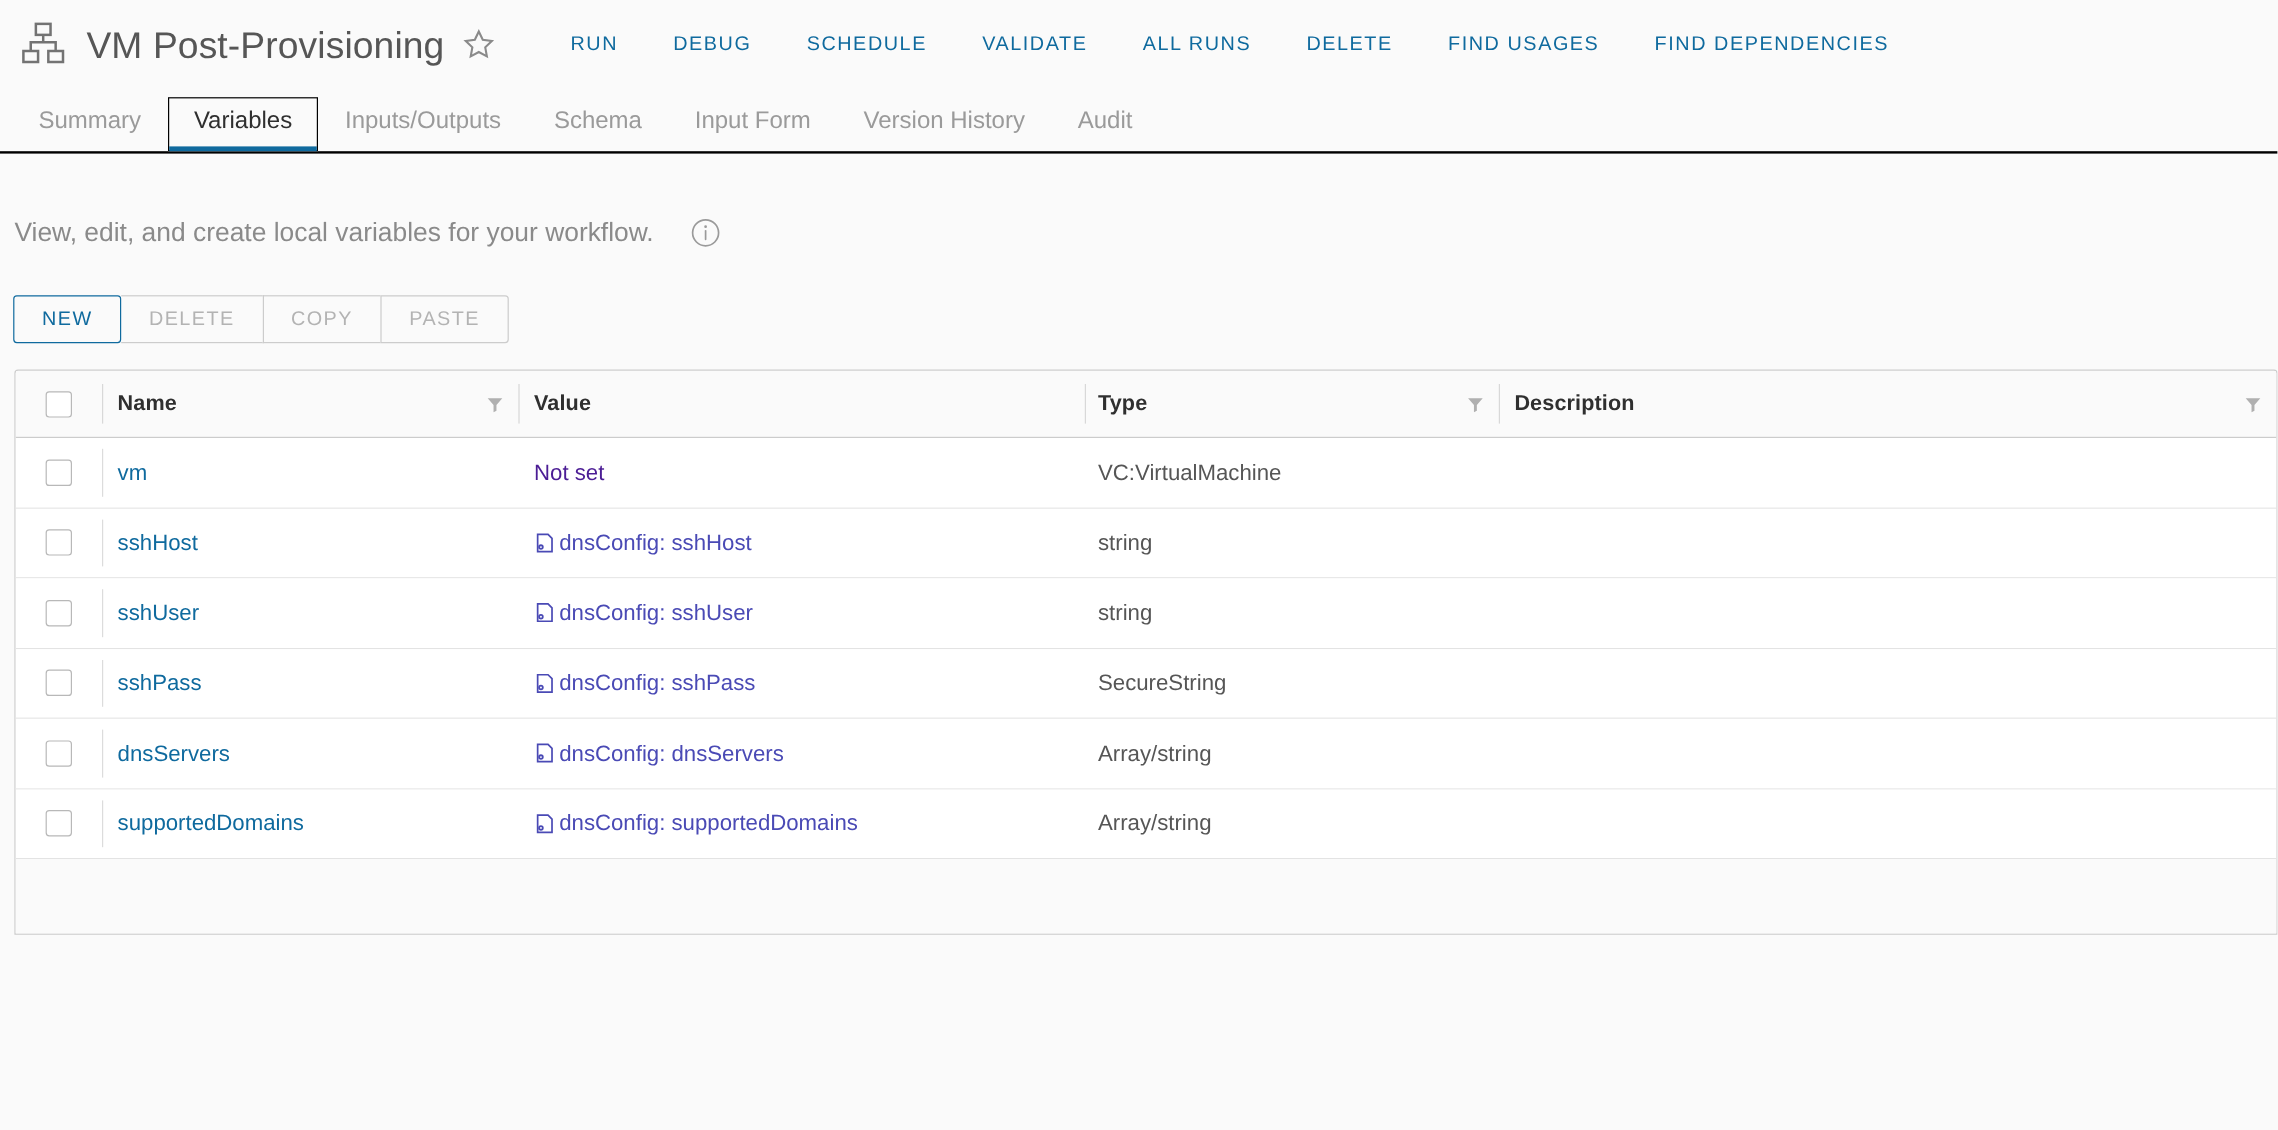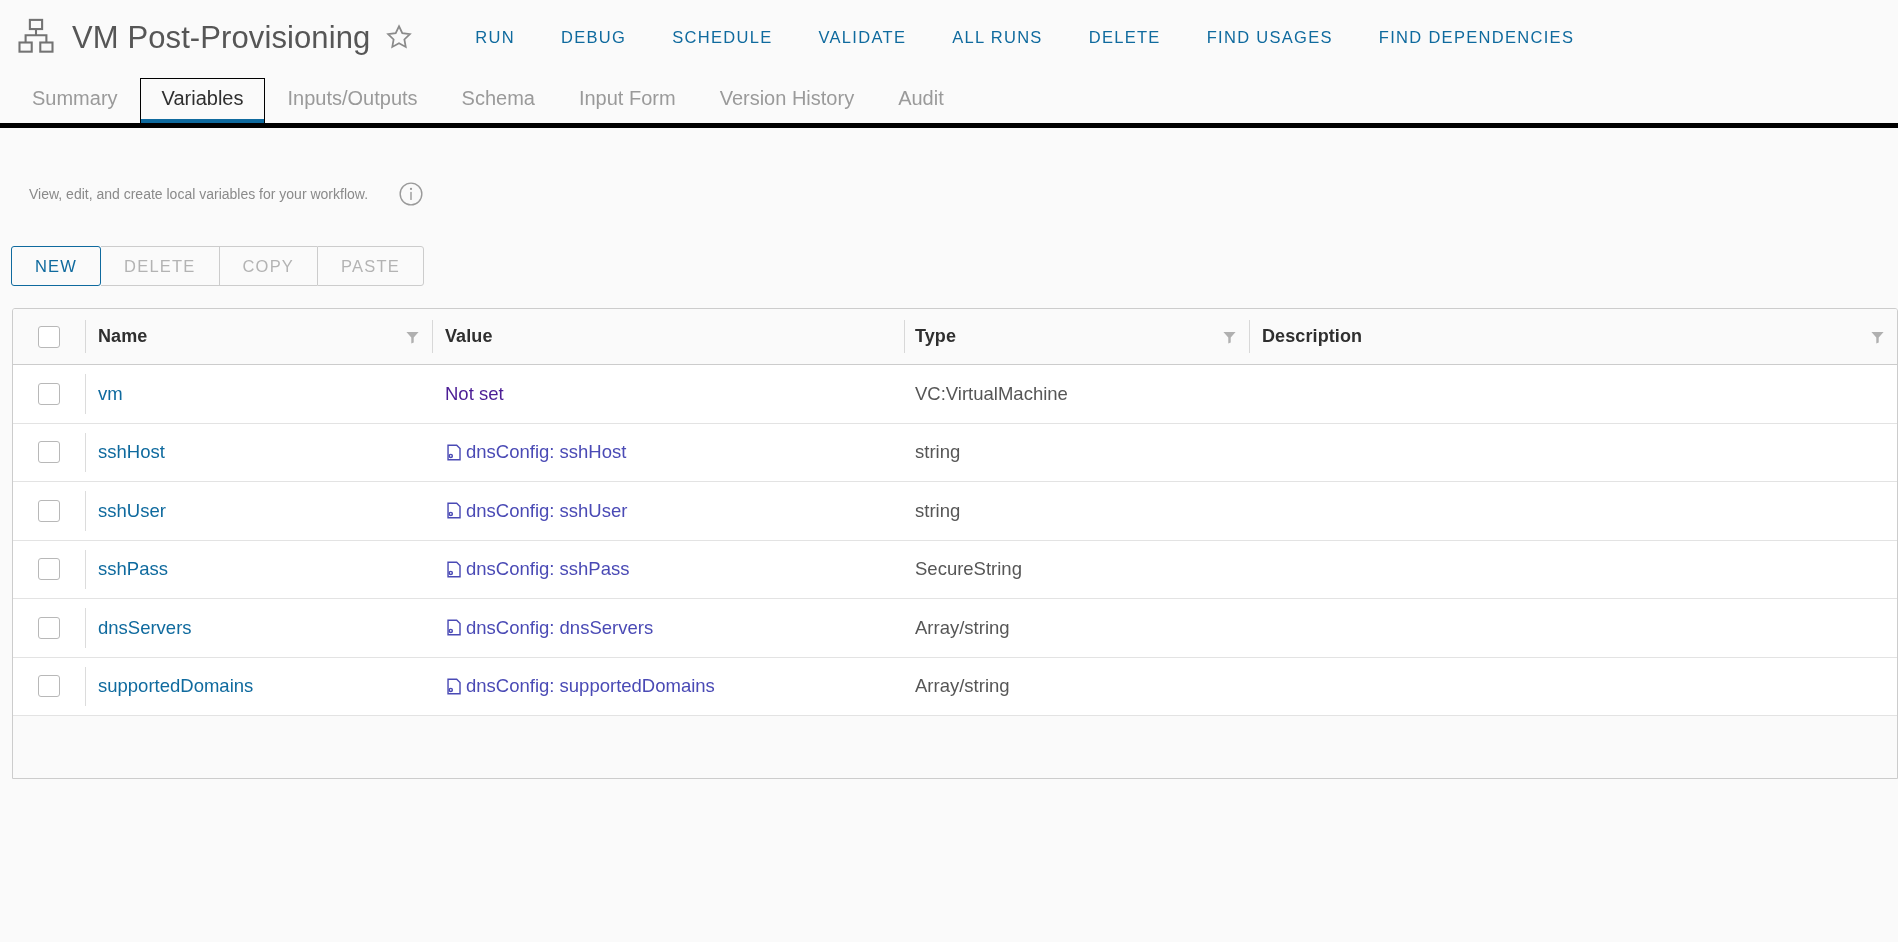--- a/index.html
+++ b/index.html
@@ -35,21 +35,21 @@
     padding: 0 23px;
     cursor: pointer;
   }
 
   
   .tabs {
     position: relative;
     display: flex; align-items: flex-end;
     height: 54px;
     padding-left: 10px;
-    border-bottom: 5px solid #000000;
+    border-bottom: 2px solid #000000;
   }
   .tab {
     position: relative;
     font-size: 20px;
     color: #9a9a9a;
     padding: 8px 21px 12px 21px;
     cursor: pointer;
     background: transparent;
     border: 1px solid transparent;
     line-height: 1.15;
@@ -65,21 +65,21 @@
     left: 0px; right: 0px; bottom: -1px;
     height: 4px;
     background: #0f6a9e;
   }
 
   
   .desc-row {
     display: flex; align-items: center;
     margin: 53px 0 0 12px;
   }
-  .desc-text { font-size: 14px; color: #8a8a8a; margin-left: 17px; }
+  .desc-text { font-size: 22px; color: #8a8a8a; }
   .info-icon {
     width: 26px; height: 26px; margin-left: 30px;
     color: #9a9a9a; flex: 0 0 26px; cursor: pointer;
   }
 
   
   .btn-group { display: flex; margin: 39px 0 0 11px; align-items: center; }
   .btn {
     font-family: "Liberation Sans", sans-serif;
     font-size: 16.5px;

